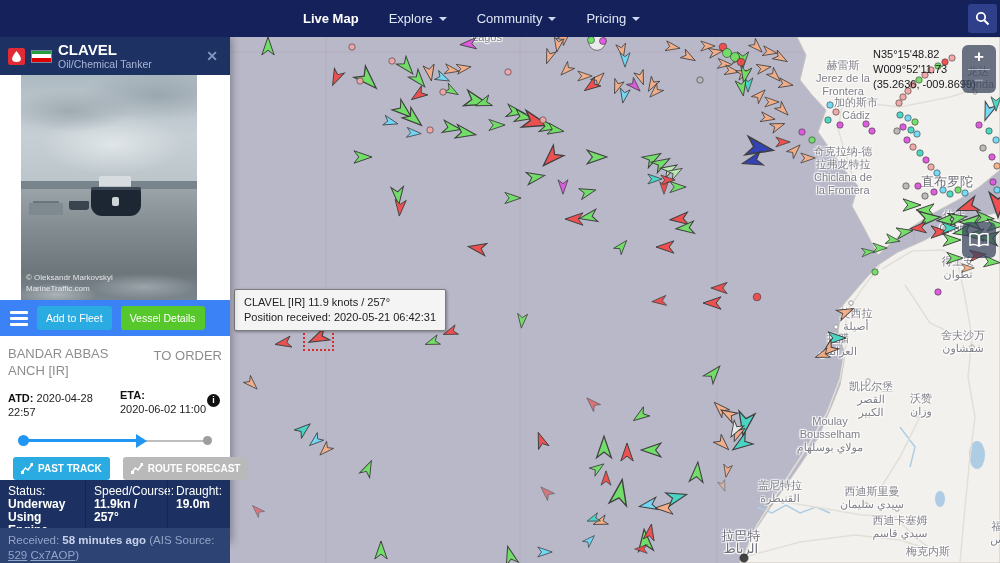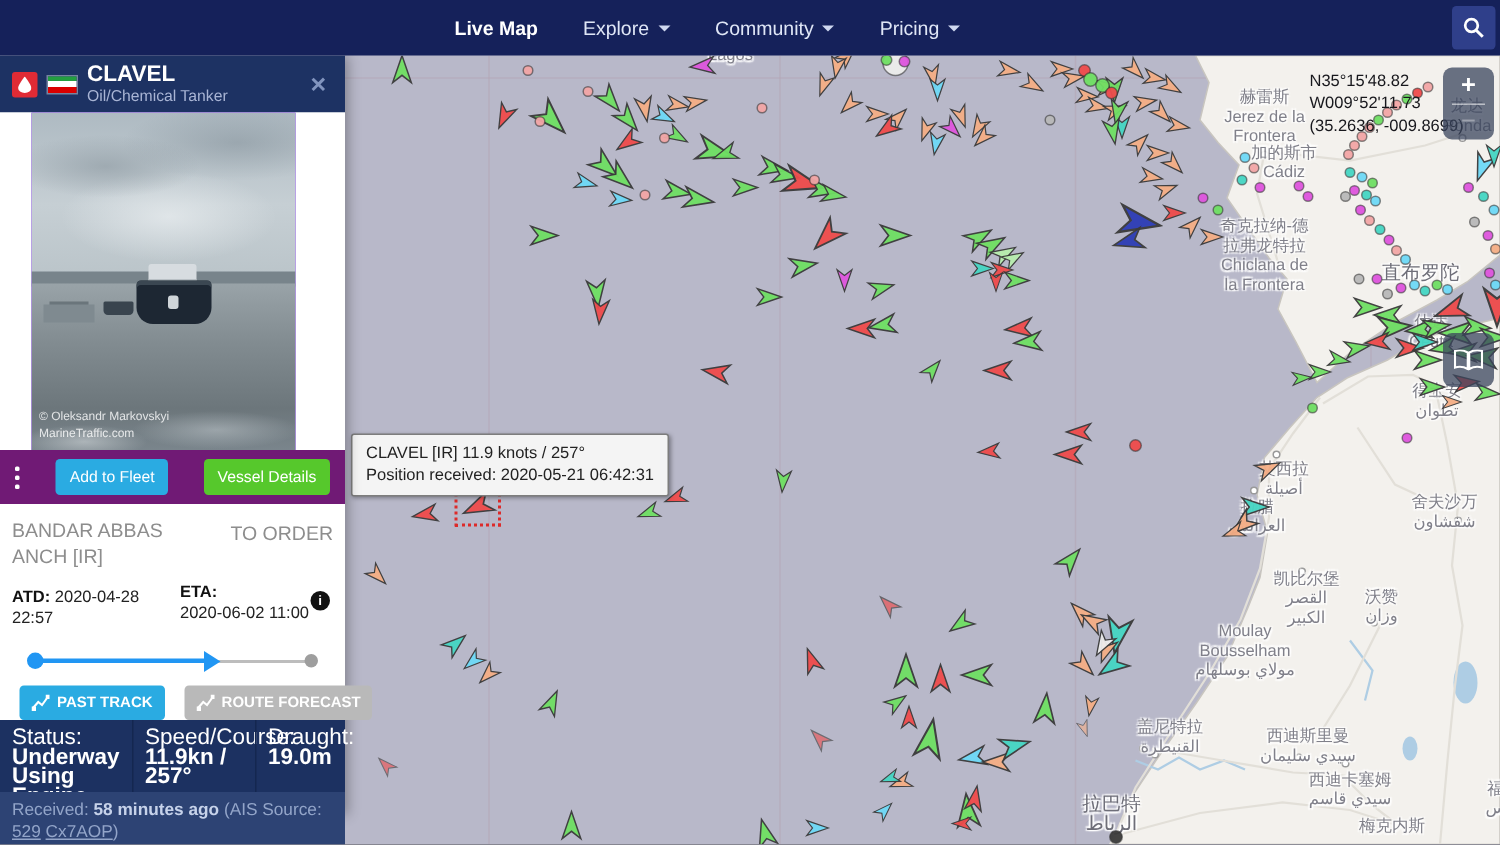--- a/index.html
+++ b/index.html
@@ -53,21 +53,21 @@
     background: radial-gradient(60px 16px at 20% 95%, rgba(225,230,232,.5), transparent 70%),
                 radial-gradient(80px 18px at 70% 88%, rgba(215,222,226,.4), transparent 70%),
                 linear-gradient(180deg,#99a3a8,#828c91 35%,#6c767b 75%,#7a858c); }
   .ph-bridge { position:absolute; left:78px; top:101px; width:32px; height:13px; background:#d7dce0; border-radius:2px 2px 0 0; box-shadow:inset 0 -3px 0 #b9c0c5; }
   .ph-hull { position:absolute; left:70px; top:112px; width:50px; height:29px; background:#1d2733; border-radius:3px 3px 11px 11px; box-shadow:inset 0 3px 0 #3b4752; }
   .ph-anchor { position:absolute; left:91px; top:122px; width:7px; height:9px; background:#cfd5d9; border-radius:2px; }
   .ph-boat { position:absolute; left:48px; top:126px; width:20px; height:9px; background:#39444e; border-radius:1px 1px 3px 3px; }
   .ph-crane { position:absolute; left:8px; top:128px; width:34px; height:12px; background:#7f8a90; box-shadow:0 -6px 0 -4px #6a757b; }
   .ph-credit { position:absolute; left:5px; bottom:6px; color:rgba(255,255,255,.8); font-size:8px; line-height:11px; }
 
-  .p-toolbar { height:36px; background:#701a75; display:flex; align-items:center; padding:0 10px; gap:24px; flex:0 0 36px; }
+  .p-toolbar { height:36px; background:#3b82f6; display:flex; align-items:center; padding:0 10px; gap:9px; flex:0 0 36px; }
   .hamburger { width:18px; display:flex; flex-direction:column; gap:3px; cursor:pointer; }
   .hamburger i { display:block; height:3px; background:#fff; border-radius:1px; }
   .btn-fleet { background:#2aabe2; color:#fff; font-size:10.5px; padding:6px 9px; border-radius:3px; cursor:pointer; white-space:nowrap; }
   .btn-details { background:#56c82c; color:#fff; font-size:10.5px; padding:6px 9px; border-radius:3px; cursor:pointer; white-space:nowrap; }
 
   .p-voyage { flex:1; background:#fff; padding:9px 8px 0 8px; position:relative; }
   .route-row { display:flex; justify-content:space-between; color:#8d8d8d; font-size:13px; line-height:17px; }
   .route-origin { width:118px; }
   .route-dest { text-align:right; padding-top:2px; }
   .times-row { margin-top:9px; display:flex; font-size:11px; color:#222; position:relative; }
@@ -79,21 +79,21 @@
   .pr-track { position:absolute; left:6px; right:6px; top:5px; height:2px; background:#bdbdbd; }
   .pr-done { position:absolute; left:6px; top:4px; width:112px; height:3px; background:#2196f3; }
   .pr-arrow { position:absolute; left:118px; top:-1px; width:0; height:0; border:7px solid transparent; border-left:11px solid #2196f3; }
   .pr-dot-l { position:absolute; left:0; top:0; width:11px; height:11px; border-radius:50%; background:#2196f3; }
   .pr-dot-r { position:absolute; right:0; top:1px; width:9px; height:9px; border-radius:50%; background:#9e9e9e; }
   .track-btns { display:flex; gap:13px; padding:0 5px; margin-top:4px; }
   .tb { display:flex; align-items:center; gap:5px; color:#fff; font-size:10px; font-weight:bold; padding:6px 8px; border-radius:3px; cursor:pointer; white-space:nowrap; }
   .tb.past { background:#2aabe2; }
   .tb.route { background:#b9b9b9; }
 
-  .p-status { height:48px; background:#1c3161; display:flex; color:#fff; font-size:15px; flex:0 0 48px; }
+  .p-status { height:48px; background:#1c3161; display:flex; color:#fff; font-size:12px; flex:0 0 48px; }
   .st-col { padding:5px 8px; line-height:13px; }
   .st-col + .st-col { border-left:1px solid #142750; }
   .st-col .v { font-weight:bold; }
   .st-c1 { width:95px; } .st-c2 { width:82px; } .st-c3 { flex:1; }
   .p-received { height:40px; background:#2d4374; color:#93a5c9; font-size:11.5px; line-height:15px; padding:5px 8px; flex:0 0 40px; }
   .p-received b { color:#c6d2ea; }
   .p-received .src-link { text-decoration:underline; cursor:pointer; }
 </style>
 </head>
 <body>

